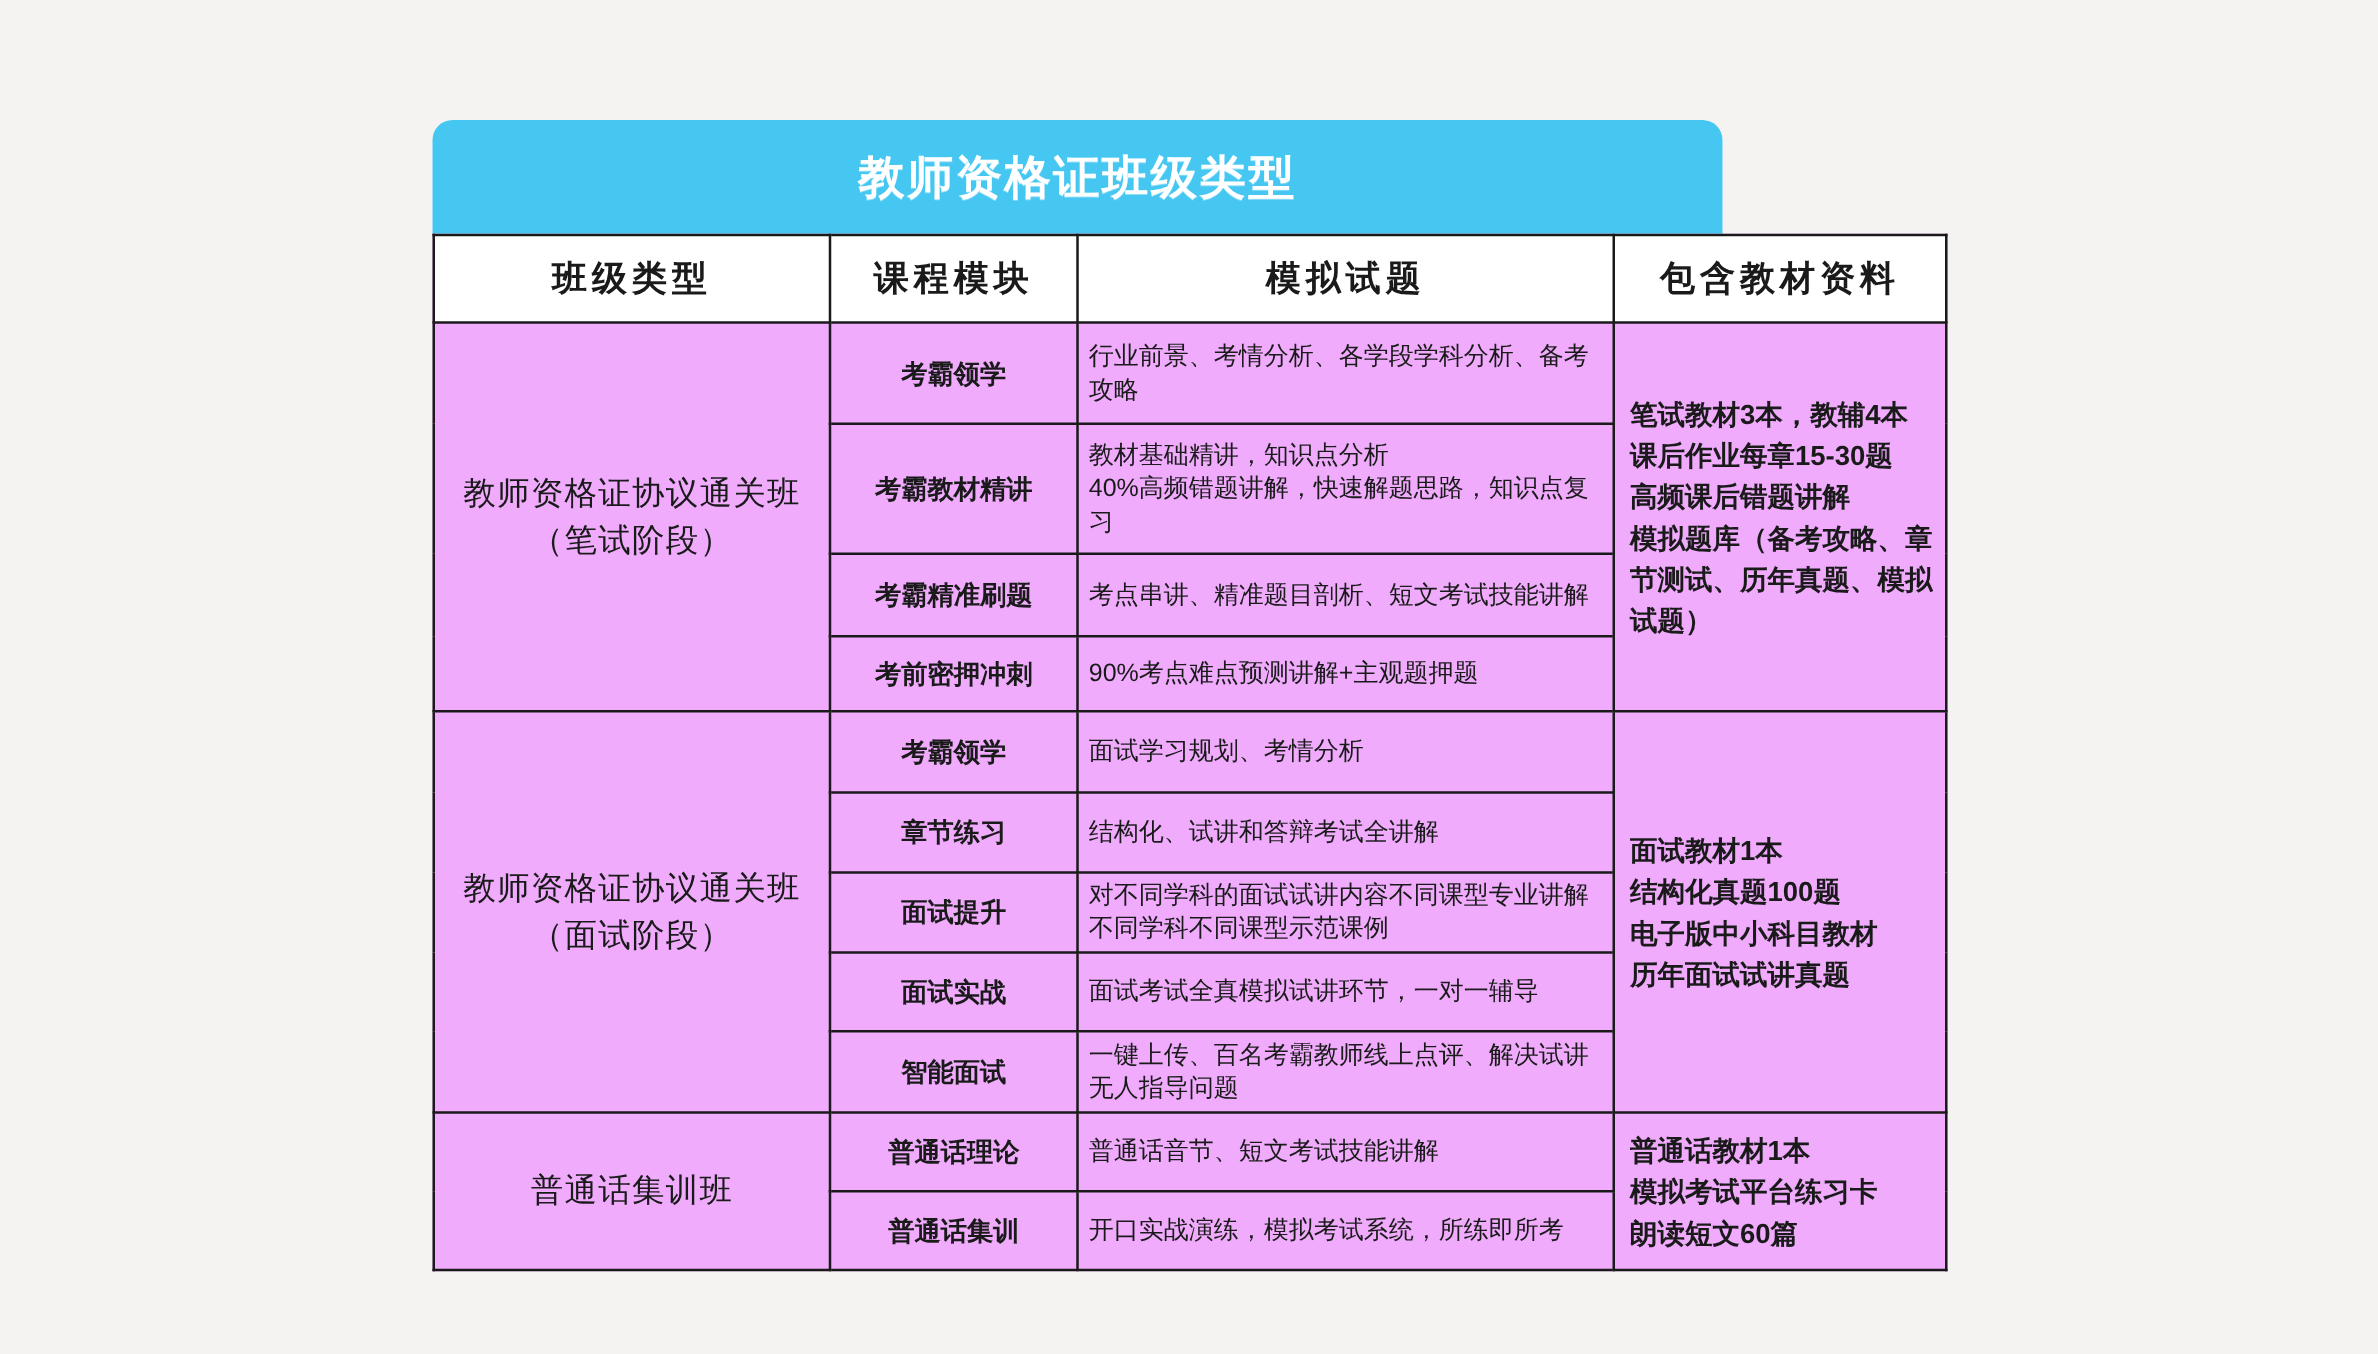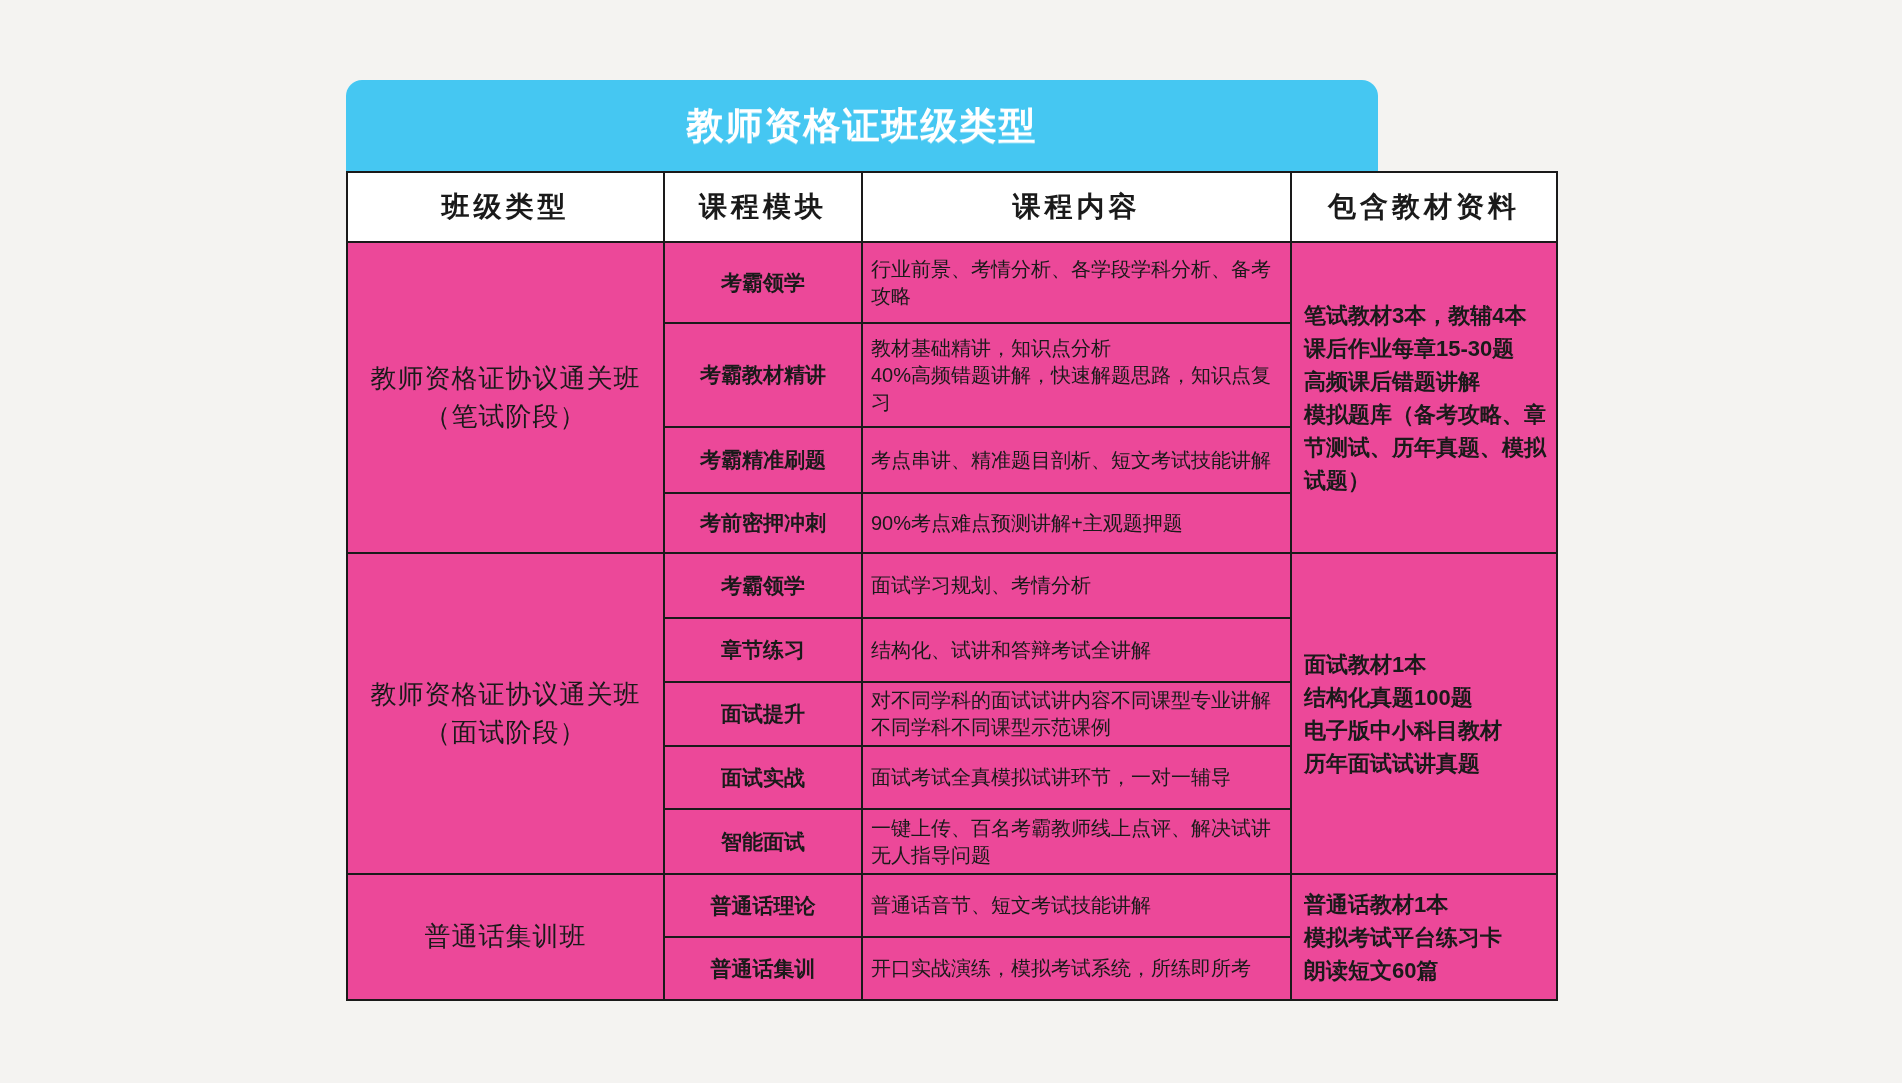--- a/index.html
+++ b/index.html
@@ -5,21 +5,21 @@
   * { margin: 0; padding: 0; box-sizing: border-box; }
   html, body {
     width: 1902px; height: 1083px;
     background: #f4f3f1;
     font-family: "Liberation Sans", sans-serif;
     color: #1a1a1a;
     overflow: hidden;
   }
   .card {
     position: absolute;
-    left: 346px; top: 80px;
+    left: 346px; top: 96px;
     width: 1032px;
     background: #ffffff;
     border-radius: 16px 16px 4px 4px;
   }
   .banner {
     height: 91px;
     background: #45c7f2;
     border-radius: 16px 16px 0 0;
     display: flex;
     align-items: center;
@@ -29,21 +29,21 @@
     color: #ffffff;
     font-size: 37px;
     font-weight: 900;
     letter-spacing: 2px;
     text-shadow: 0 1px 0 rgba(255,255,255,0.4);
   }
   table.course-table {
     width: 1210px;
     border-collapse: collapse;
     table-layout: fixed;
-    background: #ec4899;
+    background: #f0abfc;
   }
   .course-table th, .course-table td {
     border: 2px solid #1a1a1a;
     vertical-align: middle;
   }
   .course-table th {
     height: 70px;
     font-family: "Liberation Serif", serif;
     font-size: 28px;
     font-weight: 700;
@@ -94,21 +94,21 @@
     <colgroup>
       <col style="width:317px">
       <col style="width:198px">
       <col style="width:429px">
       <col style="width:266px">
     </colgroup>
     <thead>
       <tr style="height:70px">
         <th>班级类型</th>
         <th>课程模块</th>
-        <th>课程内容</th>
+        <th>模拟试题</th>
         <th>包含教材资料</th>
       </tr>
     </thead>
     <tbody>
 
       <tr style="height:81px">
         <td class="class-cell" rowspan="4">教师资格证协议通关班
 （笔试阶段）</td>
         <td class="module-cell">考霸领学</td>
         <td class="content-cell">行业前景、考情分析、各学段学科分析、备考攻略</td>

